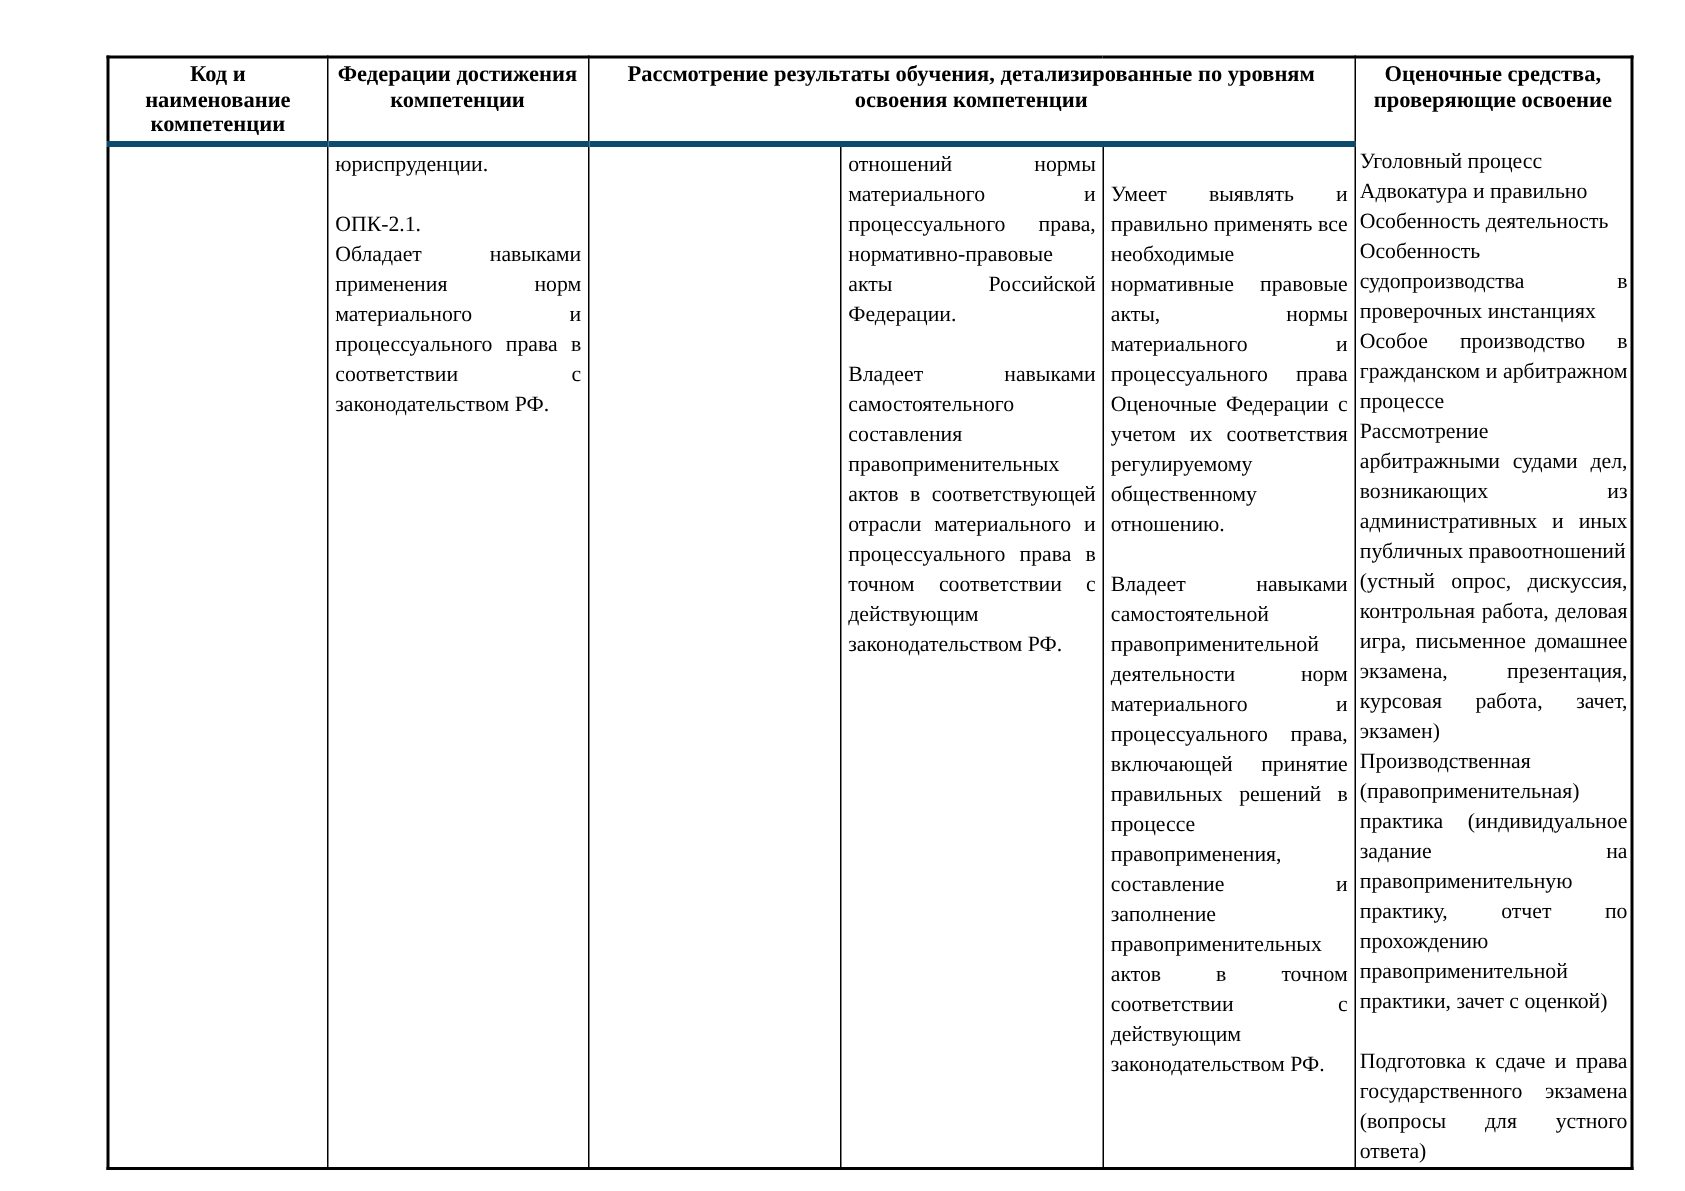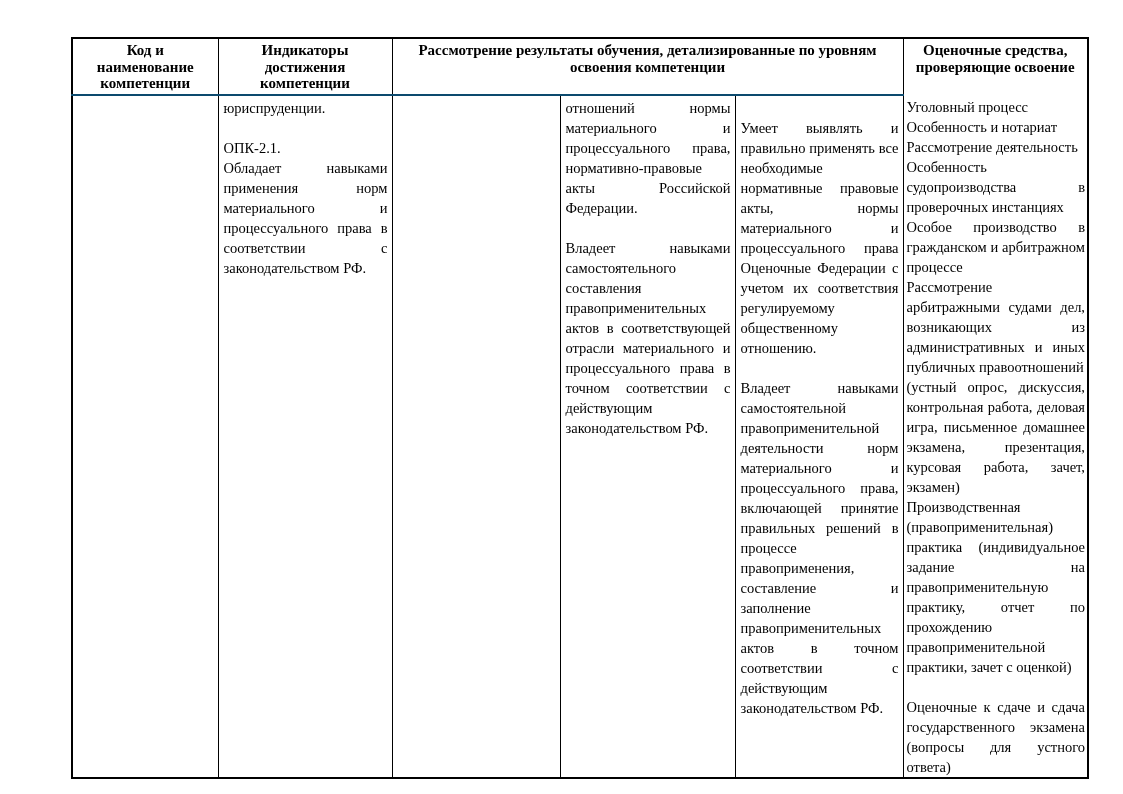--- a/index.html
+++ b/index.html
@@ -34,21 +34,21 @@
     vertical-align: top;
     overflow: hidden;
   }
   th {
     font-weight: bold;
     text-align: center;
     font-size: 15px;
     line-height: 16.5px;
     padding: 3px 4px 2px 4px;
     height: 43px;
-    border-bottom: 2px solid #0c4a6e;
+    border-bottom: 4px solid #0c4a6e;
   }
   th.th-assess {
     border-bottom: hidden;
   }
   td {
     font-size: 14.5px;
     line-height: 20px;
     text-align: justify;
     padding: 2px 4px 0 5px;
     height: 628px;
@@ -74,21 +74,21 @@
       <col style="width:146px">
       <col style="width:174px">
       <col style="width:168px">
       <col style="width:175px">
       <col style="width:168px">
       <col style="width:185px">
     </colgroup>
     <thead>
       <tr>
         <th>Код и наименование компетенции</th>
-        <th>Индикаторы достижения компетенции</th>
+        <th>Федерации достижения компетенции</th>
         <th colspan="3">Рассмотрение результаты обучения, детализированные по уровням освоения компетенции</th>
         <th class="th-assess">Оценочные средства, проверяющие освоение</th>
       </tr>
     </thead>
     <tbody>
       <tr>
         <td></td>
         <td>
             <p>юриспруденции.</p>
             <p class="blank"></p>
@@ -102,26 +102,26 @@
             <p>Владеет навыками самостоятельного составления правоприменительных актов в соответствующей отрасли материального и процессуального права в точном соответствии с действующим законодательством РФ.</p>
           </td>
         <td>
             <p class="blank"></p>
             <p>Умеет выявлять и правильно применять все необходимые нормативные правовые акты, нормы материального и процессуального права Оценочные Федерации с учетом их соответствия регулируемому общественному отношению.</p>
             <p class="blank"></p>
             <p>Владеет навыками самостоятельной правоприменительной деятельности норм материального и процессуального права, включающей принятие правильных решений в процессе правоприменения, составление и заполнение правоприменительных актов в точном соответствии с действующим законодательством РФ.</p>
           </td>
         <td class="td-assess">
             <p>Уголовный процесс</p>
-            <p>Особенность и нотариат</p>
-            <p>Рассмотрение деятельность</p>
+            <p>Адвокатура и правильно</p>
+            <p>Особенность деятельность</p>
             <p>Особенность судопроизводства в проверочных инстанциях</p>
             <p>Особое производство в гражданском и арбитражном процессе</p>
             <p>Рассмотрение арбитражными судами дел, возникающих из административных и иных публичных правоотношений</p>
             <p>(устный опрос, дискуссия, контрольная работа, деловая игра, письменное домашнее экзамена, презентация, курсовая работа, зачет, экзамен)</p>
             <p>Производственная (правоприменительная) практика (индивидуальное задание на правоприменительную практику, отчет по прохождению правоприменительной практики, зачет с оценкой)</p>
             <p class="blank"></p>
-            <p>Оценочные к сдаче и сдача государственного экзамена (вопросы для устного ответа)</p>
+            <p>Подготовка к сдаче и права государственного экзамена (вопросы для устного ответа)</p>
           </td>
       </tr>
     </tbody>
   </table>
 </div>
 
 </body></html>

